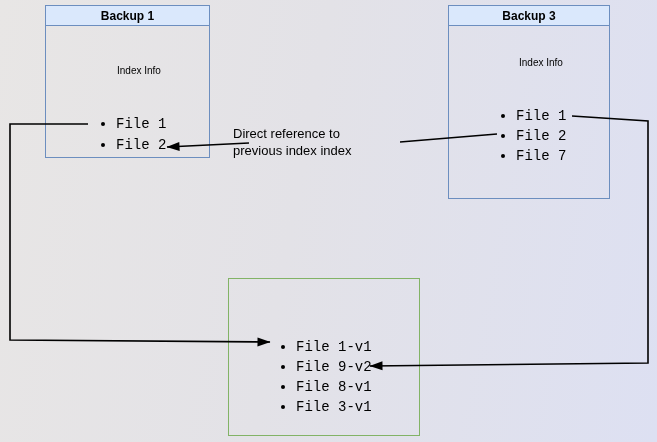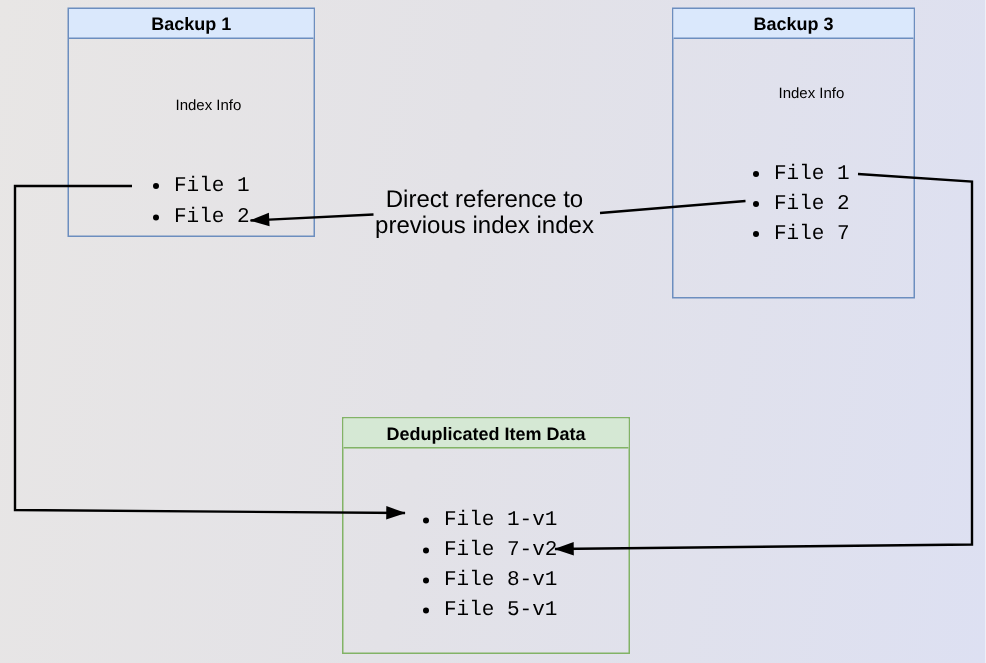--- a/index.html
+++ b/index.html
@@ -72,22 +72,22 @@
   #backup2 ul.file-list { top: 100px; left: 0; padding-left: 67px; }
   #backup2 ul.file-list li { line-height: 20px; }
   #dedup   ul.file-list { top: 58px;  left: 0; padding-left: 67px; }
   #dedup   ul.file-list li { line-height: 20px; }
 
   .ref-label {
     position: absolute;
     left: 233px;
     top: 125px;
     width: 180px;
-    text-align: center;
-    font-size: 16px;
+    text-align: left;
+    font-size: 13px;
     line-height: 17px;
   }
   svg.overlay {
     position: absolute;
     left: 0; top: 0;
     width: 657px; height: 442px;
     pointer-events: none;
     z-index: 5;
   }
   svg.overlay .shaft {
@@ -118,28 +118,25 @@
     </div>
     <div class="section-label">Index Info</div>
     <ul class="file-list">
       <li>File 1</li>
       <li>File 2</li>
       <li>File 7</li>
     </ul>
   </div>
 
   <div class="node green" id="dedup">
-    <div class="node-header">
-      <span>Deduplicated Item Data</span>
-    </div>
     <ul class="file-list">
       <li>File 1-v1</li>
-      <li>File 7-v2</li>
+      <li>File 9-v2</li>
       <li>File 8-v1</li>
-      <li>File 5-v1</li>
+      <li>File 3-v1</li>
     </ul>
   </div>
 
   <div class="ref-label">
     <div>Direct reference to</div>
     <div>previous index index</div>
   </div>
 
   <svg class="overlay" viewBox="0 0 657 442" xmlns="http://www.w3.org/2000/svg">
     <defs>

